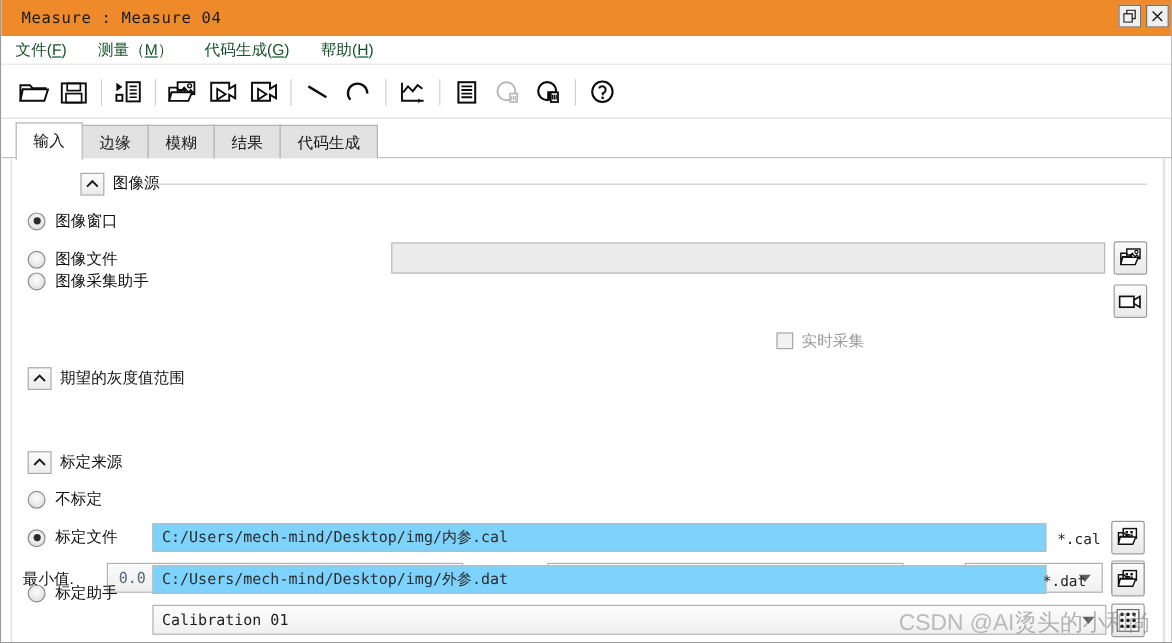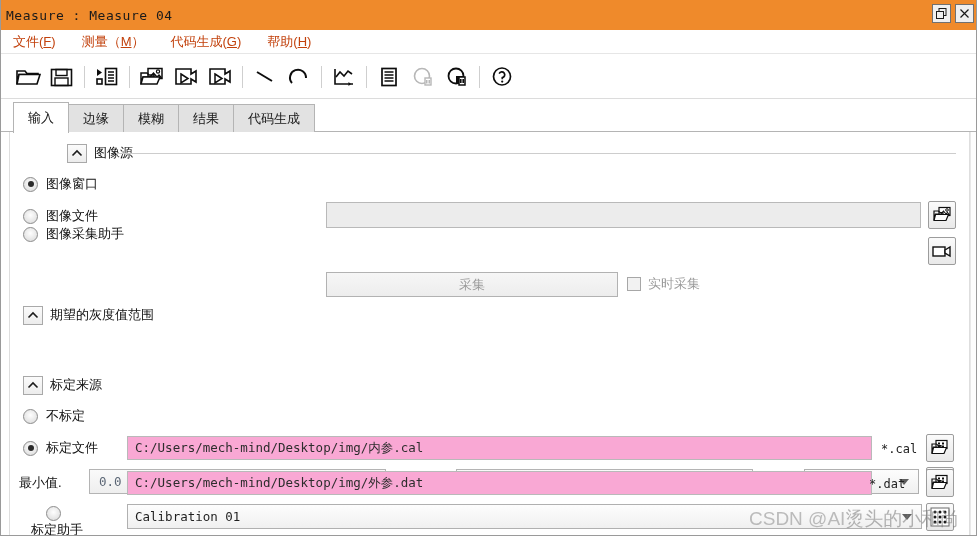--- a/index.html
+++ b/index.html
@@ -24,21 +24,21 @@
   .titlebar {
     position: absolute; left: 0; top: 0;
     width: 977px; height: 30px;
     background: #ef8a2b;
     display: flex; align-items: center;
   }
   .title-text {
     font-family: "DejaVu Sans Mono", monospace;
     font-size: 13px;
     color: #1a1a1a;
-    padding-left: 5px;
+    padding-left: 17px;
     letter-spacing: 0.5px;
     white-space: nowrap;
   }
   .title-btns {
     position: absolute; right: 4px; top: 4px;
     display: flex; gap: 4px;
   }
   .title-btn {
     width: 19px; height: 19px;
     background: #efefef;
@@ -50,21 +50,21 @@
   
   .menubar {
     position: absolute; left: 0; top: 30px;
     width: 977px; height: 24px;
     background: #ffffff;
     display: flex; align-items: center;
     padding-left: 12px;
     border-bottom: 1px solid #e6e6e6;
   }
   .menu-item {
-    font-size: 13px; color: #c2410c;
+    font-size: 13px; color: #14532d;
     margin-right: 26px;
     white-space: nowrap;
     cursor: default;
   }
   .menu-item u { text-decoration: underline; }
 
   
   .toolbar {
     position: absolute; left: 0; top: 55px;
     width: 977px; height: 44px;
@@ -197,21 +197,21 @@
     font-size: 13px; color: #111;
     white-space: nowrap;
   }
   .lbl-mono {
     font-family: "DejaVu Sans Mono", monospace;
     font-size: 12px; color: #222;
   }
 
   .field {
     position: absolute;
-    background: #f9a8d4;
+    background: #7dd3fc;
     border: 1px solid #b9b9b9;
     display: flex; align-items: center;
     padding-left: 7px;
     font-family: "DejaVu Sans Mono", monospace;
     font-size: 12.5px;
     color: #2d2d2d;
     white-space: nowrap;
     overflow: hidden;
   }
   .field.empty { background: #ececec; }
@@ -278,21 +278,21 @@
     width: 28px; height: 28px;
     background: linear-gradient(#fbfbfb,#e9e9e9);
     border: 1px solid #9c9c9c;
     border-radius: 2px;
     display: flex; align-items: center; justify-content: center;
     color: #101010;
   }
 
   .chk {
     position: absolute;
-    display: flex; align-items: center;
+    display: flex; align-items: center; margin-left: 20px;
   }
   .chk-box {
     width: 14px; height: 14px;
     border: 1px solid #a7a7a7;
     background: #f2f2f2;
     flex: none;
   }
   .chk-label {
     font-size: 13px; color: #9a9a9a;
     margin-left: 7px;
@@ -511,21 +511,20 @@
     </div>
 
 
     <div class="iconbtn" style="left:927px; top:105px;">
       <svg width="20" height="15" viewBox="0 0 20 15">
         <rect x="1" y="3" width="12" height="9" fill="#fff" stroke="#101010" stroke-width="1.4"></rect>
         <path d="M13 6 l5 -3 v9 l-5 -3 Z" fill="#fff" stroke="#101010" stroke-width="1.4"></path>
       </svg>
     </div>
 
-    <div class="btn disabled" style="left:325px; top:140px; width:292px; height:25px;">采集</div>
 
     <div class="chk" style="left:626px; top:143px;">
       <span class="chk-box"></span>
       <span class="chk-label">实时采集</span>
     </div>
 
     <div class="grp-head" style="left:22px; top:173px;">
       <div class="collapse-btn">
         <svg width="12" height="9" viewBox="0 0 12 9">
             <path d="M1.5 6.5 L6 2 L10.5 6.5" stroke="#1c1c1c" stroke-width="1.6" fill="none"></path>
@@ -602,21 +601,21 @@
     <div class="lbl lbl-mono" style="left:868px; top:345px;">*.dat</div>
     <div class="iconbtn" style="left:925px; top:337px;">
       <svg width="19" height="18" viewBox="0 0 19 18">
         <rect x="5" y="1.5" width="11" height="8" fill="#fff" stroke="#101010" stroke-width="1.2"></rect>
         <path d="M7 3.5 h2 v2 h-2 Z M11 3.5 h2 v2 h-2 Z M7 6.5 h2 v2 h-2 Z M11 6.5 h2 v2 h-2 Z" fill="#101010"></path>
         <path d="M1 5 h4.5 l1.5 1.5 h3 v1.5 H2.5 L1 14 Z" fill="none" stroke="#101010" stroke-width="1.2"></path>
         <path d="M2.5 8.5 h13 l-2.5 6 H1 Z" fill="#fff" stroke="#101010" stroke-width="1.2"></path>
       </svg>
     </div>
 
-    <div class="radio" style="left:22px; top:374px;flex-direction:column;">
+    <div class="radio" style="left:22px; top:352px;">
       <span class="radio-dot"></span>
       <span class="radio-label">标定助手</span>
     </div>
 
     <div class="combo" style="left:126px; top:372px; width:795px; height:25px;">
       <span>Calibration 01</span>
       <span class="arrow"></span>
     </div>
 
     <div class="iconbtn" style="left:925px; top:371px;">

